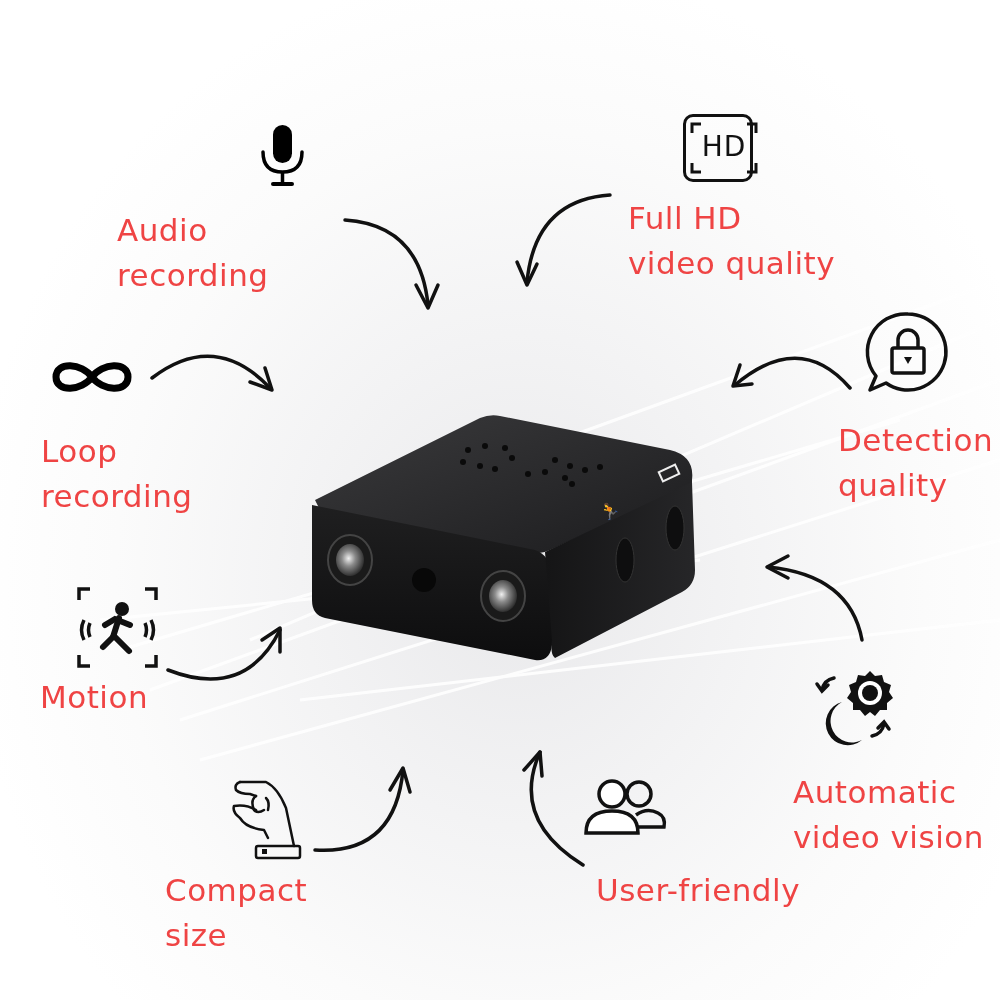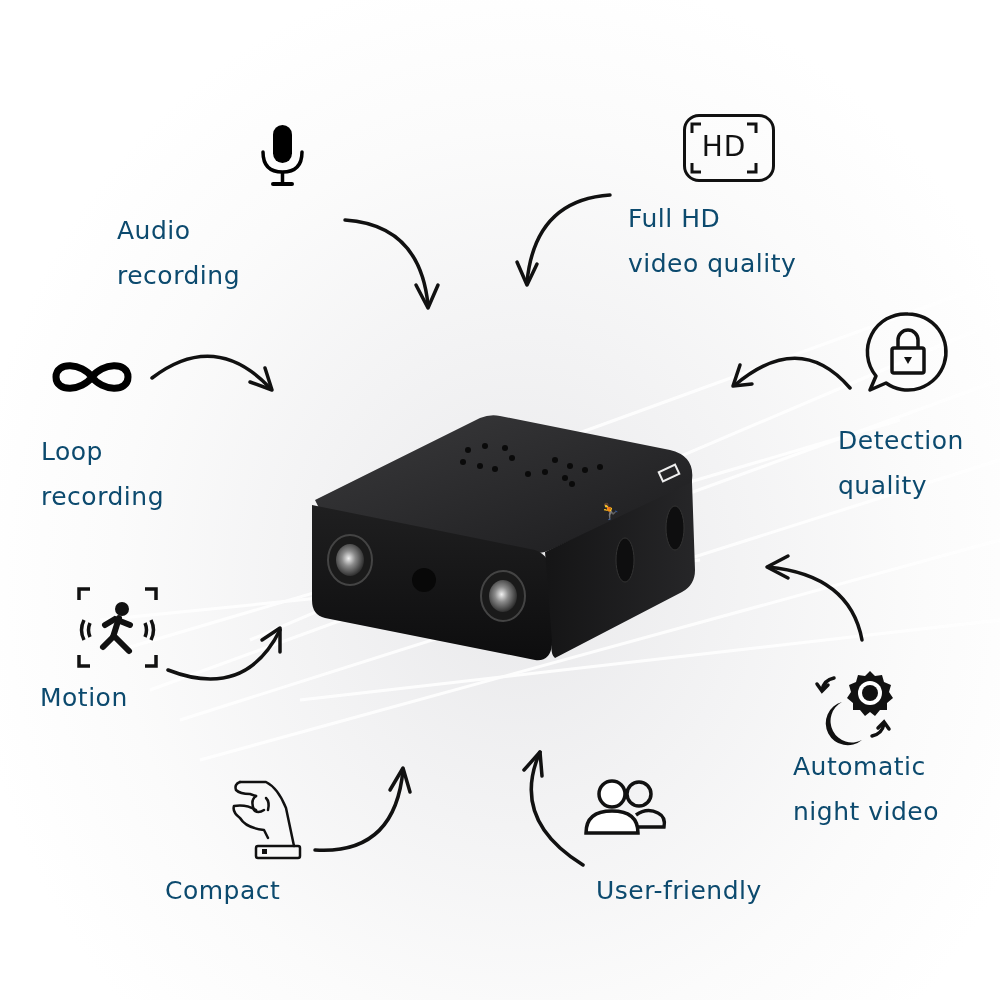--- a/index.html
+++ b/index.html
@@ -8,22 +8,22 @@
     background: #ffffff;
     font-family: "DejaVu Sans", sans-serif;
     color: #111;
   }
   .bg-light {
     position: absolute; left: 0; top: 0; width: 1000px; height: 1000px;
     background: radial-gradient(ellipse at 52% 58%, #e9e9eb 0%, #f3f3f4 30%, #fbfbfb 55%, #ffffff 75%);
   }
   .streaks { position: absolute; left: 0; top: 0; }
   .label {
-    position: absolute; font-size: 25px; line-height: 45px; letter-spacing: 0.5px;
-    color: #0c4a6e; white-space: nowrap; font-weight: 400;
+    position: absolute; font-size: 31px; line-height: 45px; letter-spacing: 0.5px;
+    color: #ef4444; white-space: nowrap; font-weight: 400;
   }
   .icon { position: absolute; }
   .arrow { position: absolute; left: 0; top: 0; pointer-events: none; }
 </style>
 </head>
 <body>
 
 <div class="bg-light"></div>
 
 <svg class="streaks" width="1000" height="1000">
@@ -126,21 +126,21 @@
   </g>
 </svg>
 
 <svg class="icon" style="left:255px;top:122px" width="55" height="70" viewBox="0 0 55 70">
   <rect x="18" y="3" width="19" height="38" rx="9.5" fill="#000"></rect>
   <path d="M8 30 Q8 50 27.5 50 Q47 50 47 30" fill="none" stroke="#000" stroke-width="3.5" stroke-linecap="round"></path>
   <line x1="27.5" y1="50" x2="27.5" y2="61" stroke="#000" stroke-width="3.5"></line>
   <line x1="18" y1="62" x2="37" y2="62" stroke="#000" stroke-width="4" stroke-linecap="round"></line>
 </svg>
 
-<div class="icon" style="left:683px;top:114px;width:92px;height:68px;border:3px solid #111;border-radius:16px;box-sizing:border-box;">
+<div class="icon" style="left:683px;top:114px;width:70px;height:68px;border:3px solid #111;border-radius:10px;box-sizing:border-box;">
   <svg width="76" height="62" viewBox="0 0 76 62" style="position:absolute;left:0;top:0">
     <g fill="none" stroke="#111" stroke-width="3">
       <path d="M6 16 V7 H15"></path>
         <path d="M61 7 H70 V16"></path>
       <path d="M6 46 V55 H15"></path>
         <path d="M61 55 H70 V46"></path>
     </g>
   </svg>
   <span style="position:absolute;left:0;top:10px;width:76px;text-align:center;font-size:28px;line-height:40px;letter-spacing:1px;">HD</span>
 </div>
@@ -229,24 +229,25 @@
 
 <div class="label" style="left:838px;top:418px">
   <div>Detection</div>
   <div>quality</div>
 </div>
 
 <div class="label" style="left:40px;top:675px">
   <div>Motion</div>
 </div>
 
-<div class="label" style="left:793px;top:744px">
+<div class="label" style="left:793px;top:770px">
   <div>Automatic</div>
-  <div>night video</div>
+  <div>video vision</div>
 </div>
 
 <div class="label" style="left:165px;top:868px">
   <div>Compact</div>
+  <div>size</div>
 </div>
 
 <div class="label" style="left:596px;top:868px">
   <div>User-friendly</div>
 </div>
 
 </body></html>

